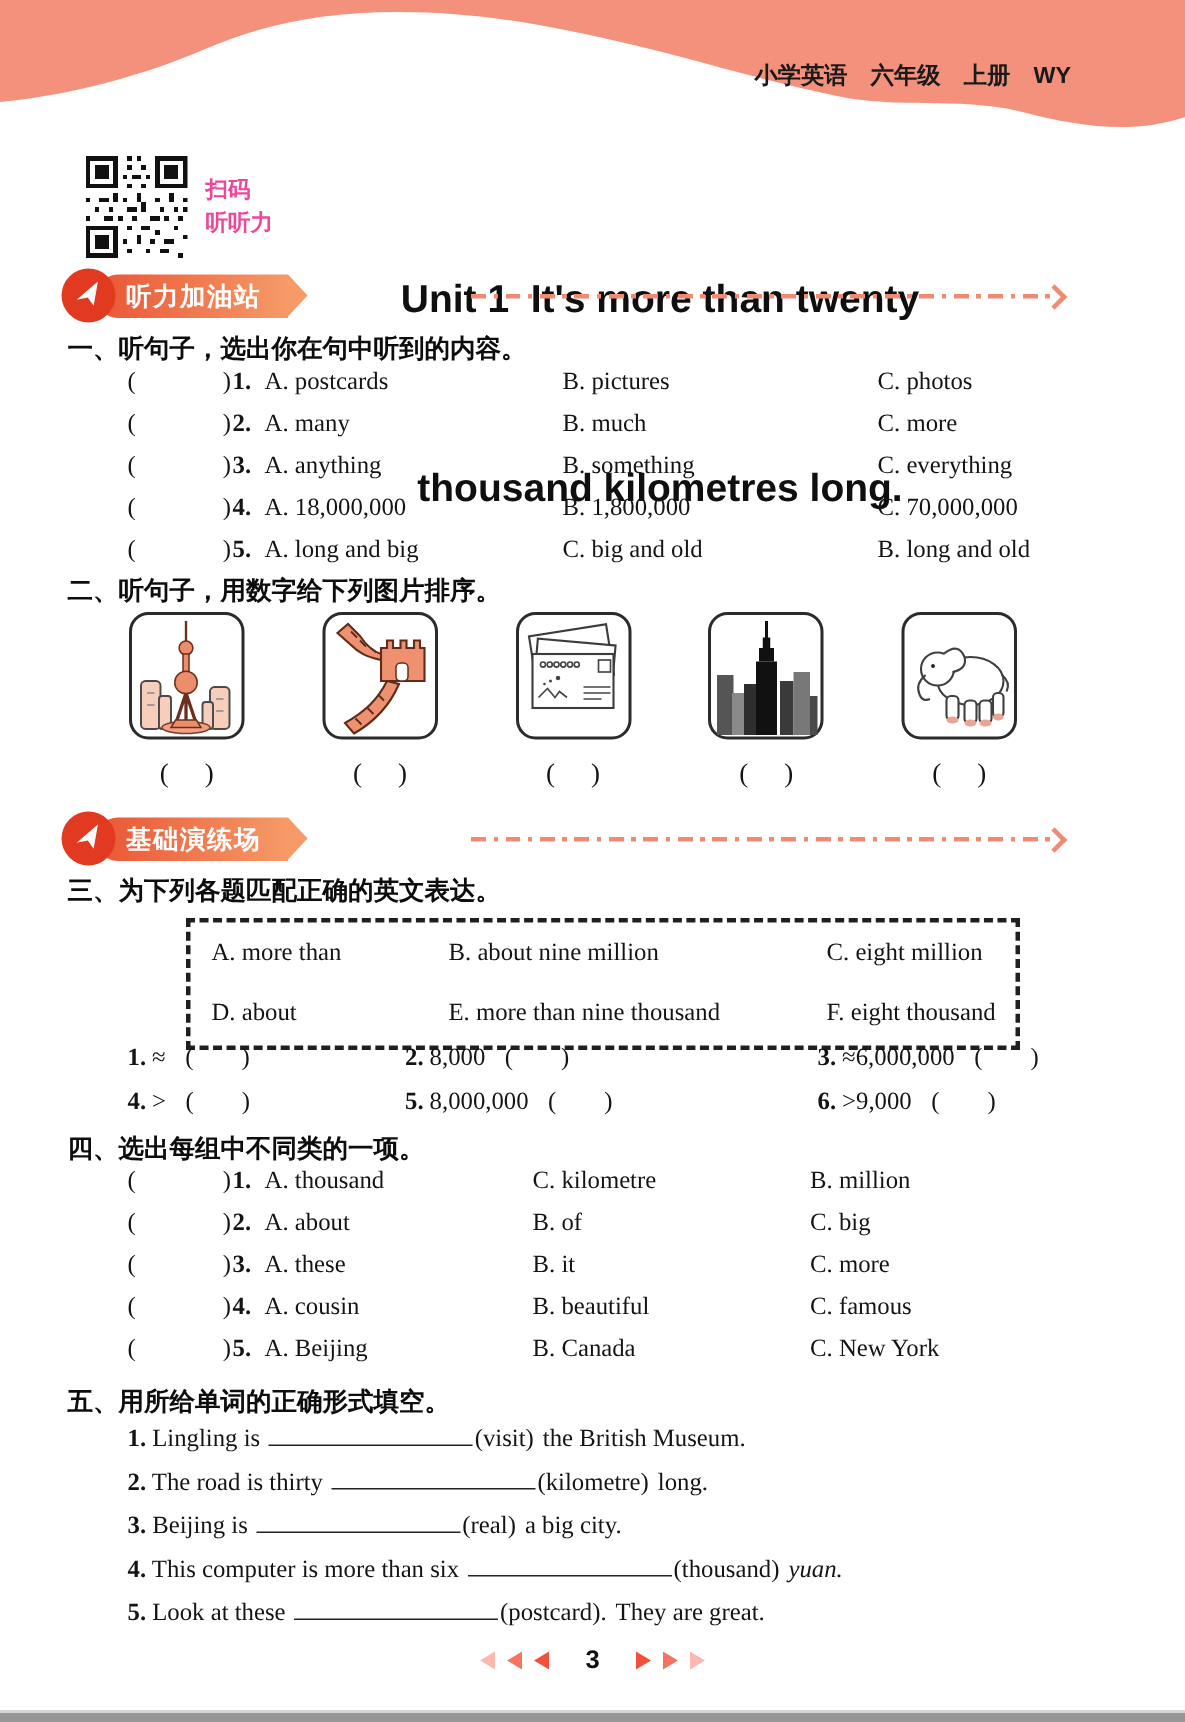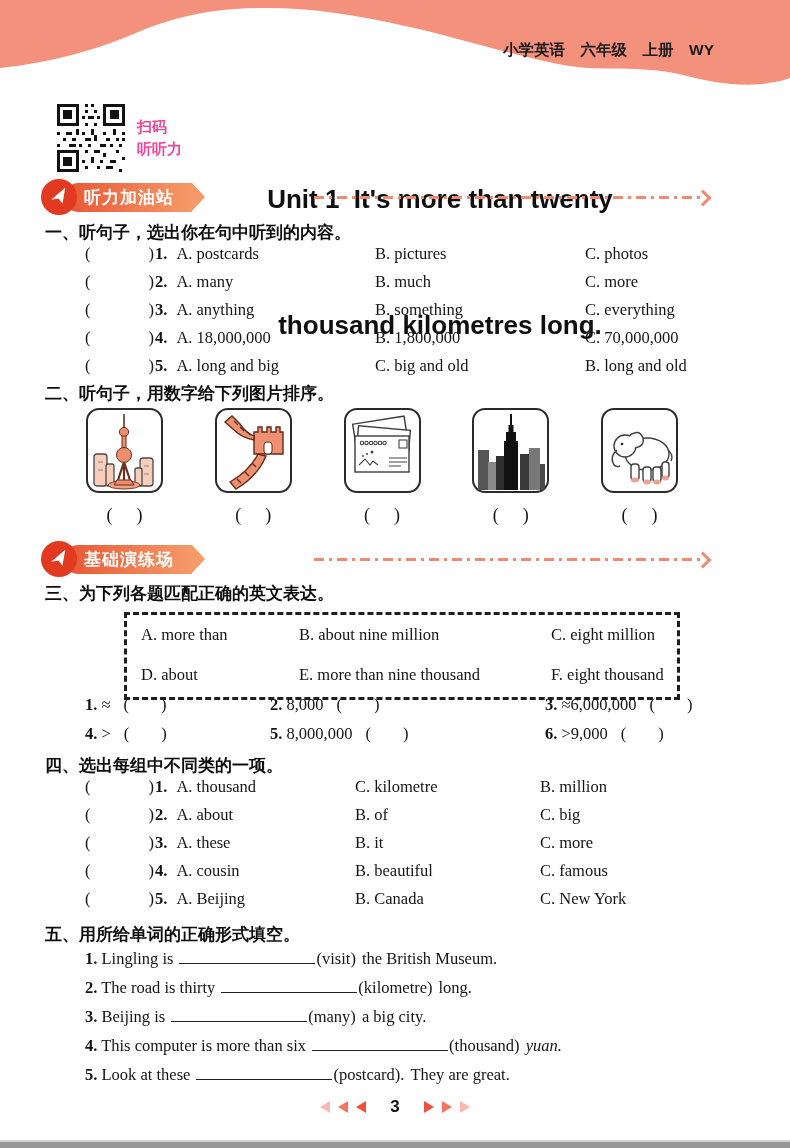--- a/index.html
+++ b/index.html
@@ -310,21 +310,21 @@
       <div><span>(</span><span class="g60"></span><span>)</span><b class="num">5.</b><span class="opt">A. Beijing</span></div>
       <div>B. Canada</div>
       <div>C. New York</div>
     </div>
   </div>
 
   <div class="h" style="top:923px;">五、用所给单词的正确形式填空。</div>
   <div class="rows5">
     <p class="f"><b>1.</b> <span>Lingling is</span><span class="blank"></span><span>(visit)</span><i class="it"></i><span class="post">the British Museum.</span></p>
     <p class="f"><b>2.</b> <span>The road is thirty</span><span class="blank"></span><span>(kilometre)</span><i class="it"></i><span class="post">long.</span></p>
-    <p class="f"><b>3.</b> <span>Beijing is</span><span class="blank"></span><span>(many)</span><i class="it"></i><span class="post">a big city.</span></p>
+    <p class="f"><b>3.</b> <span>Beijing is</span><span class="blank"></span><span>(real)</span><i class="it"></i><span class="post">a big city.</span></p>
     <p class="f"><b>4.</b> <span>This computer is more than six</span><span class="blank"></span><span>(thousand)</span><i class="it">yuan.</i><span class="post"></span></p>
     <p class="f"><b>5.</b> <span>Look at these</span><span class="blank"></span><span>(postcard).</span><i class="it"></i><span class="post">They are great.</span></p>
   </div>
 
   <div class="footer">
     <span class="tri tl3" style="opacity:.4"></span>
     <span class="tri tl3" style="opacity:.8"></span>
     <span class="tri tl3"></span>
     <span class="pageno">3</span>
     <span class="tri tr3"></span>

